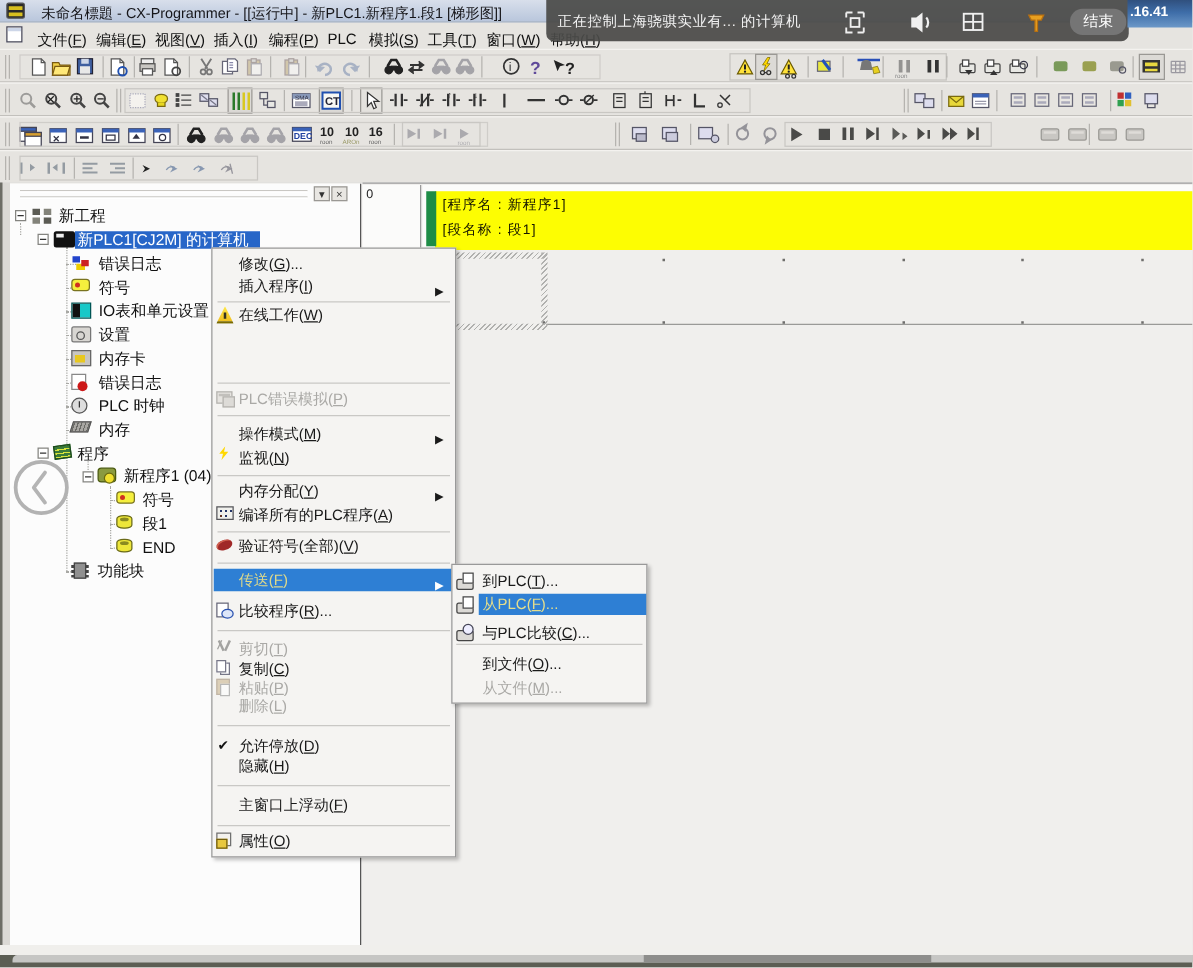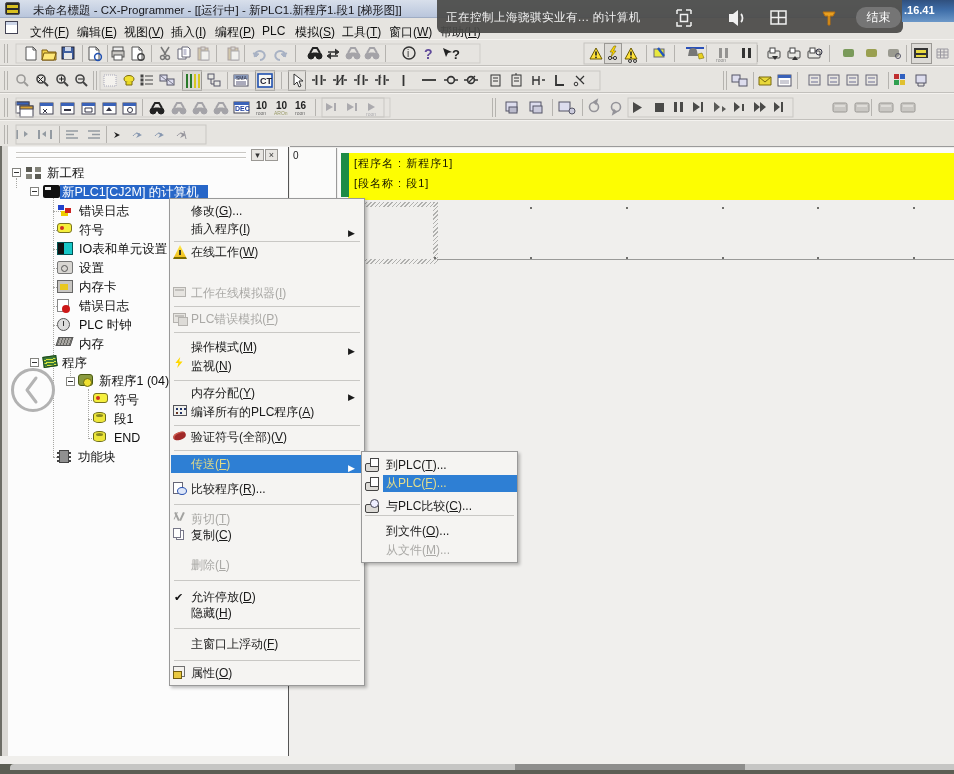--- a/index.html
+++ b/index.html
@@ -704,24 +704,20 @@
     </div>
   <div class="mi" style="top:21px">
       <span class="t">插入程序(<u>I</u>)</span>
       <span class="arr">▶</span>
     </div>
   <div class="sep" style="top:42px"></div>
   <div class="mi" style="top:44px">
       <span class="ic icwarn"></span>
       <span class="t">在线工作(<u>W</u>)</span>
     </div>
-  <div class="mi dis" style="top:85px">
-      <span class="ic icwin"></span>
-      <span class="t">工作在线模拟器(<u>I</u>)</span>
-    </div>
   <div class="sep" style="top:107px"></div>
   <div class="mi dis" style="top:111px">
       <span class="ic icwin2"></span>
       <span class="t">PLC错误模拟(<u>P</u>)</span>
     </div>
   <div class="sep" style="top:133px"></div>
   <div class="mi" style="top:139px">
       <span class="t">操作模式(<u>M</u>)</span>
       <span class="arr">▶</span>
     </div>
@@ -753,20 +749,24 @@
       <span class="t">比较程序(<u>R</u>)...</span>
     </div>
   <div class="sep" style="top:305px"></div>
   <div class="mi dis" style="top:311px">
       <span class="ic iccut"></span>
       <span class="t">剪切(<u>T</u>)</span>
     </div>
   <div class="mi" style="top:327px">
       <span class="ic iccopy"></span>
       <span class="t">复制(<u>C</u>)</span>
+    </div>
+  <div class="mi dis" style="top:342px">
+      <span class="ic icpaste"></span>
+      <span class="t">粘贴(<u>P</u>)</span>
     </div>
   <div class="mi dis" style="top:357px">
       <span class="t">删除(<u>L</u>)</span>
     </div>
   <div class="sep" style="top:381px"></div>
   <div class="mi" style="top:389px">
       <span class="chk">✔</span>
       <span class="t">允许停放(<u>D</u>)</span>
     </div>
   <div class="mi" style="top:405px">

